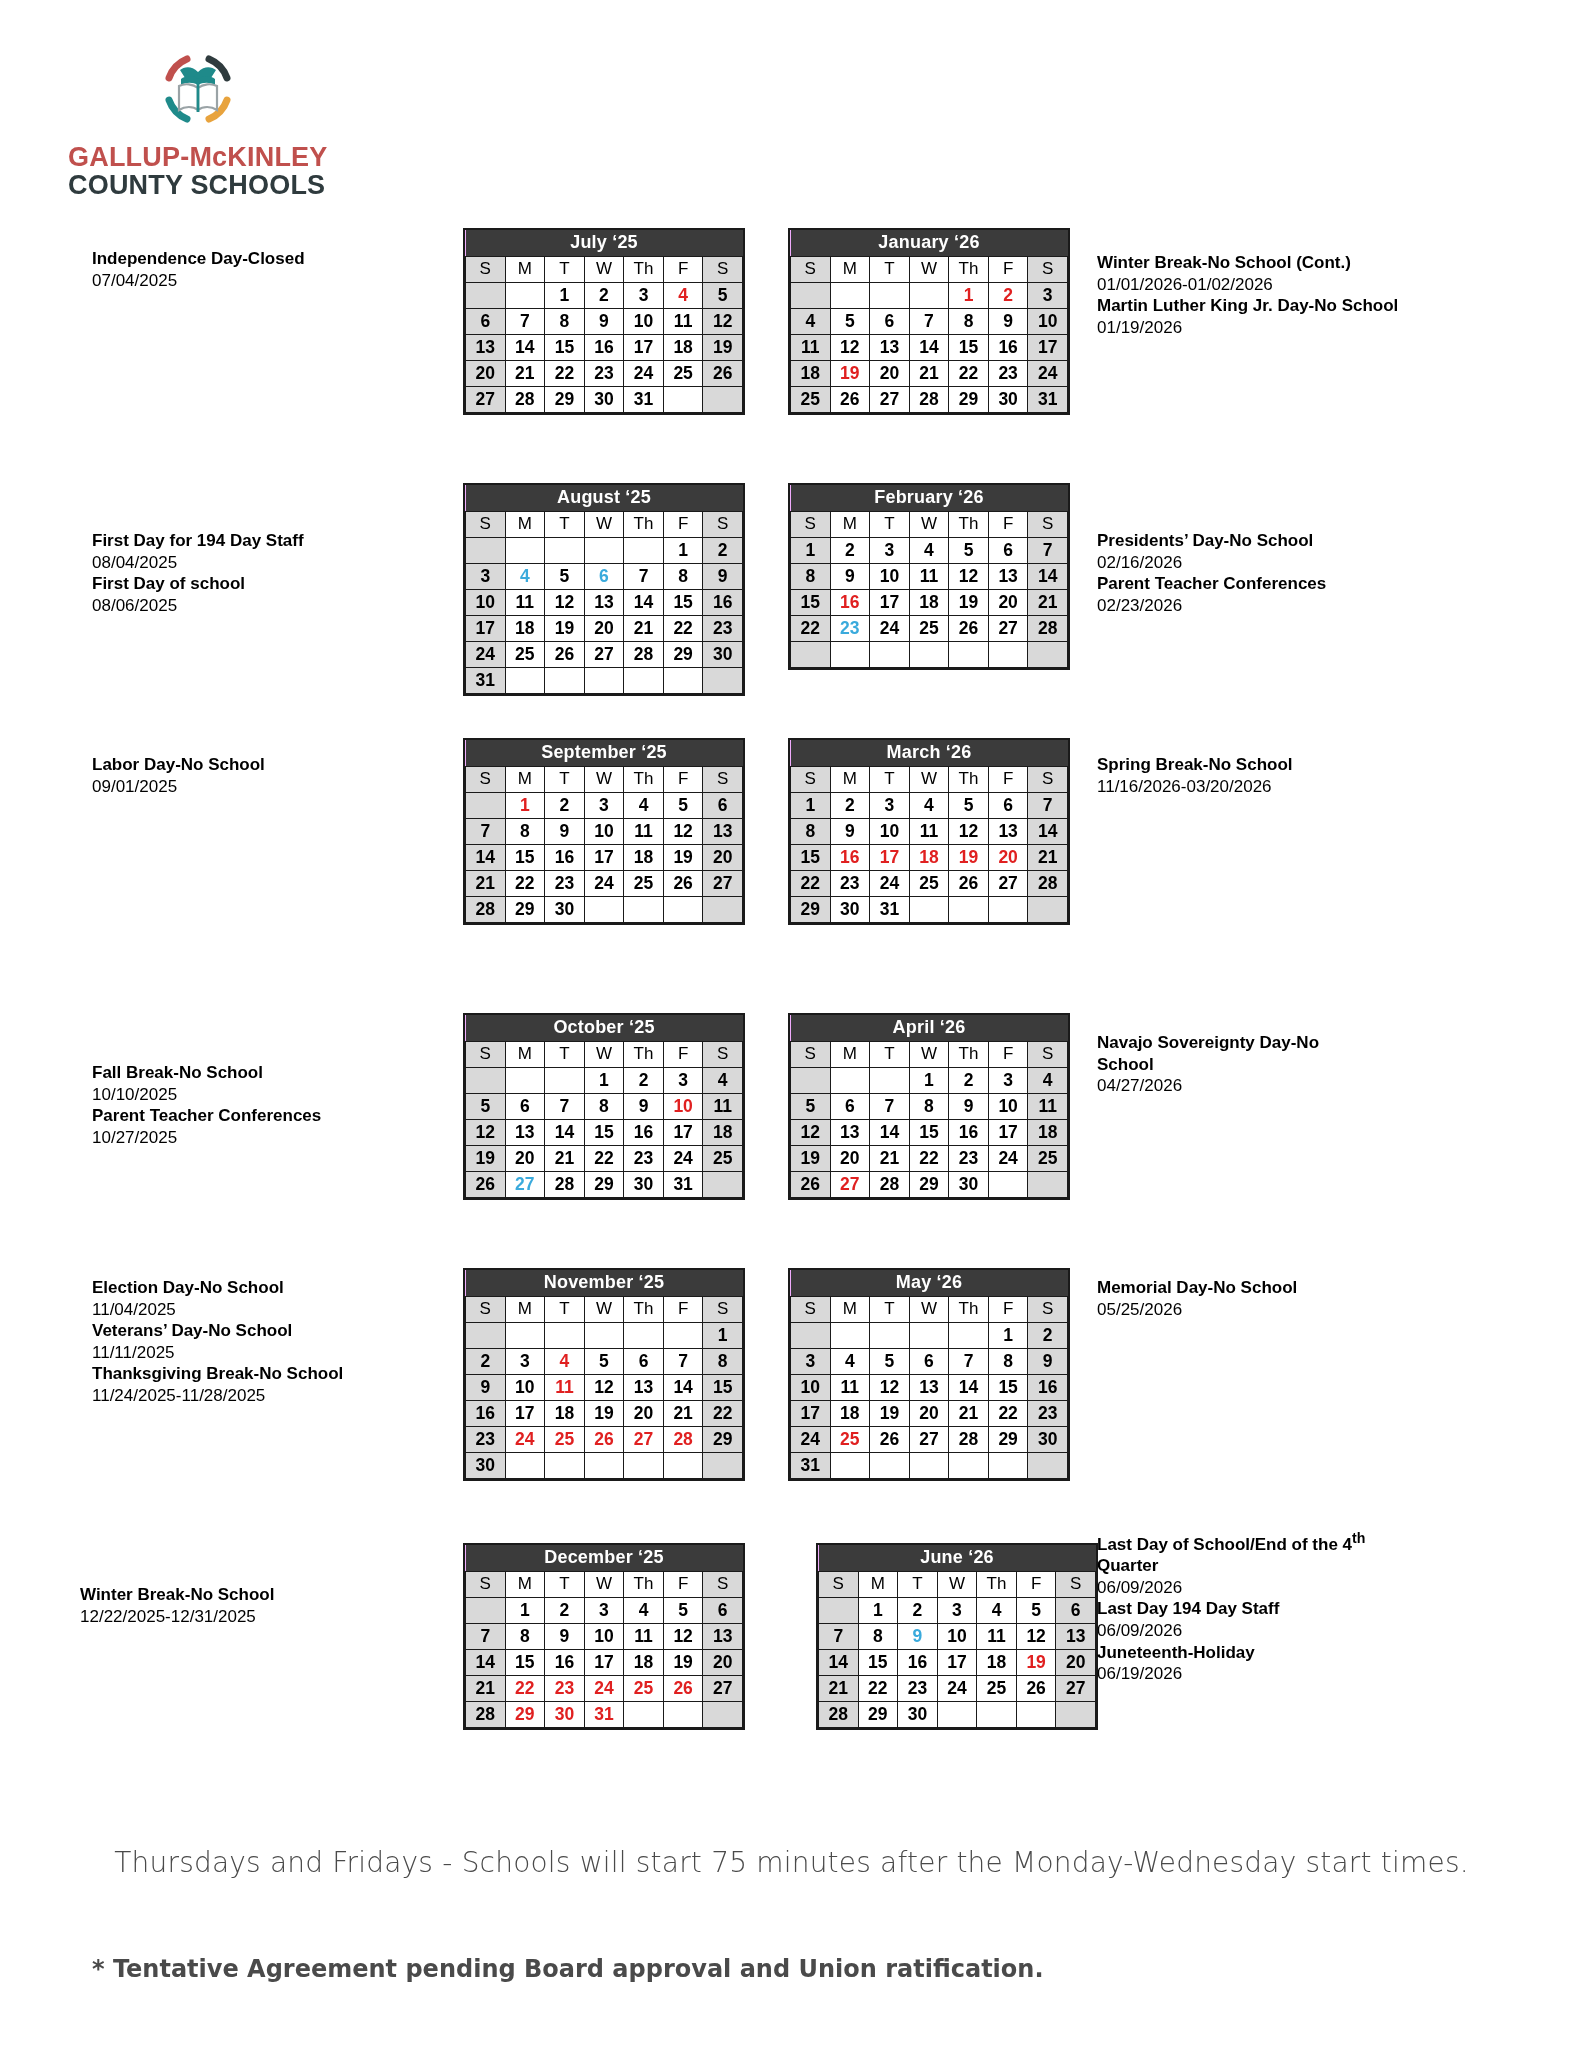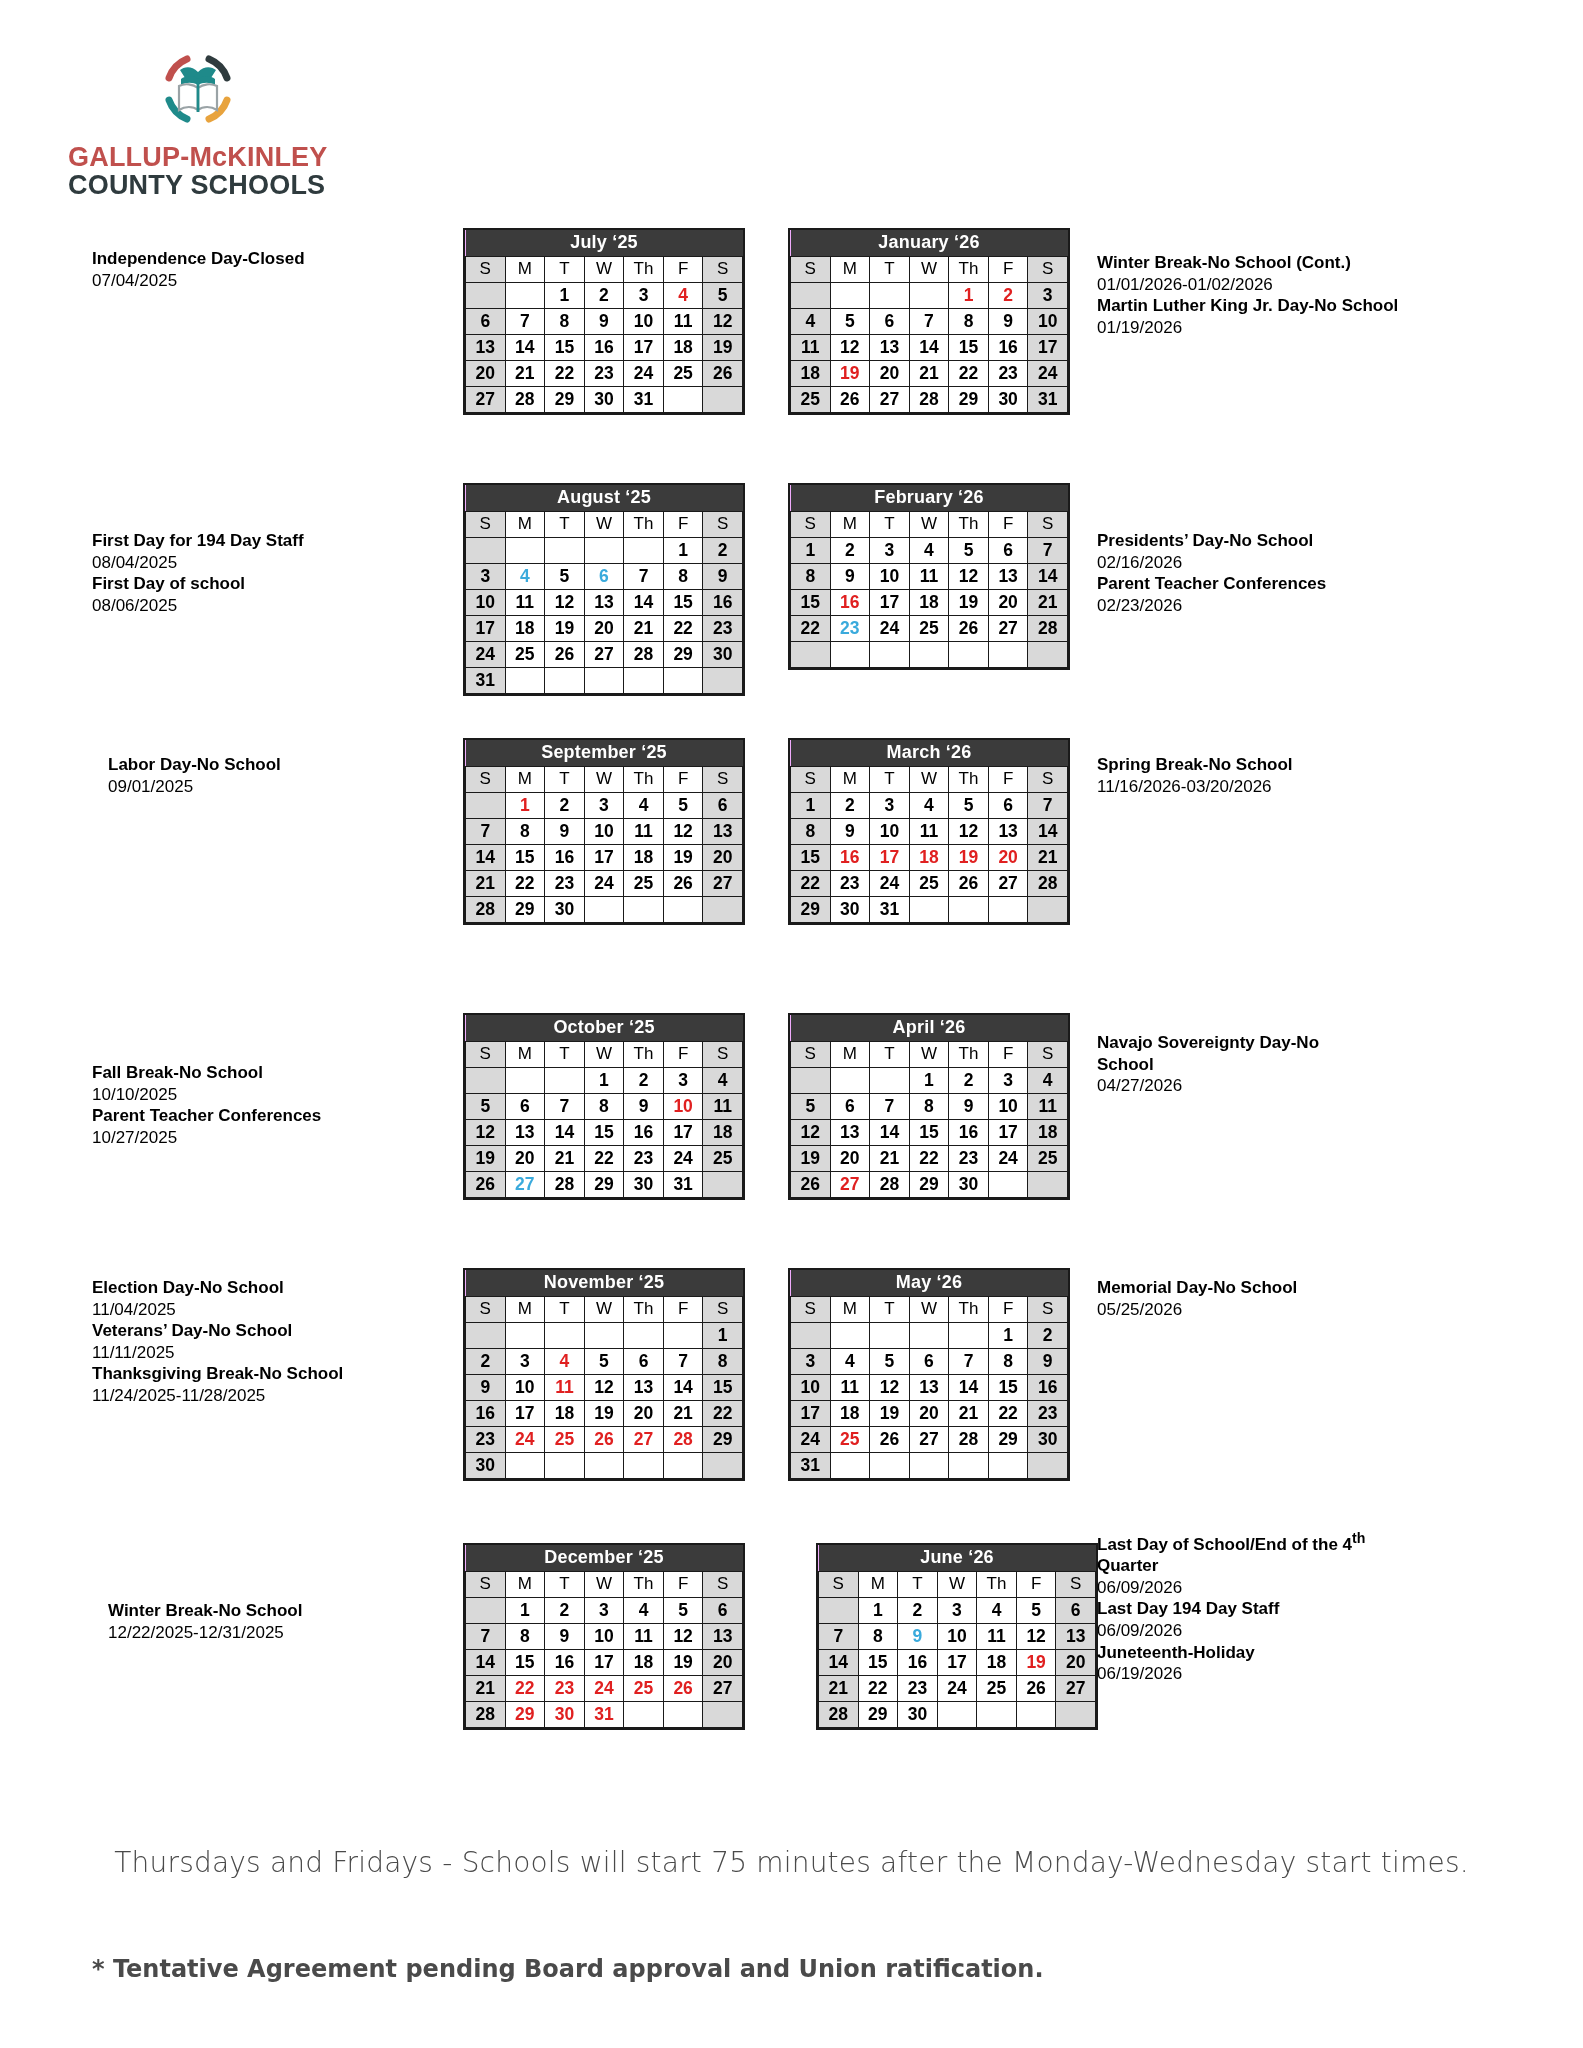--- a/index.html
+++ b/index.html
@@ -944,39 +944,39 @@
     <div class="note " style="left: 92px; top: 248px;">
       <div class="ev">Independence Day-Closed</div>
       <div class="dt">07/04/2025</div>
     </div>
     <div class="note " style="left: 92px; top: 530px;">
       <div class="ev">First Day for 194 Day Staff</div>
       <div class="dt">08/04/2025</div>
       <div class="ev">First Day of school</div>
       <div class="dt">08/06/2025</div>
     </div>
-    <div class="note " style="left: 108px; top: 754px;">
+    <div class="note " style="left: 92px; top: 754px;">
       <div class="ev">Labor Day-No School</div>
       <div class="dt">09/01/2025</div>
     </div>
     <div class="note " style="left: 92px; top: 1062px;">
       <div class="ev">Fall Break-No School</div>
       <div class="dt">10/10/2025</div>
       <div class="ev">Parent Teacher Conferences</div>
       <div class="dt">10/27/2025</div>
     </div>
     <div class="note " style="left: 92px; top: 1277px;">
       <div class="ev">Election Day-No School</div>
       <div class="dt">11/04/2025</div>
       <div class="ev">Veterans’ Day-No School</div>
       <div class="dt">11/11/2025</div>
       <div class="ev">Thanksgiving Break-No School</div>
       <div class="dt">11/24/2025-11/28/2025</div>
     </div>
-    <div class="note " style="left: 108px; top: 1584px; margin-top: 16px;">
+    <div class="note " style="left: 80px; top: 1584px;">
       <div class="ev">Winter Break-No School</div>
       <div class="dt">12/22/2025-12/31/2025</div>
     </div>
   </div>
 <div id="notes-right-root">
     <div class="note note-right" style="left: 1097px; top: 252px;">
       <div class="ev">Winter Break-No School (Cont.)</div>
       <div class="dt">01/01/2026-01/02/2026</div>
       <div class="ev">Martin Luther King Jr. Day-No School</div>
       <div class="dt">01/19/2026</div>

